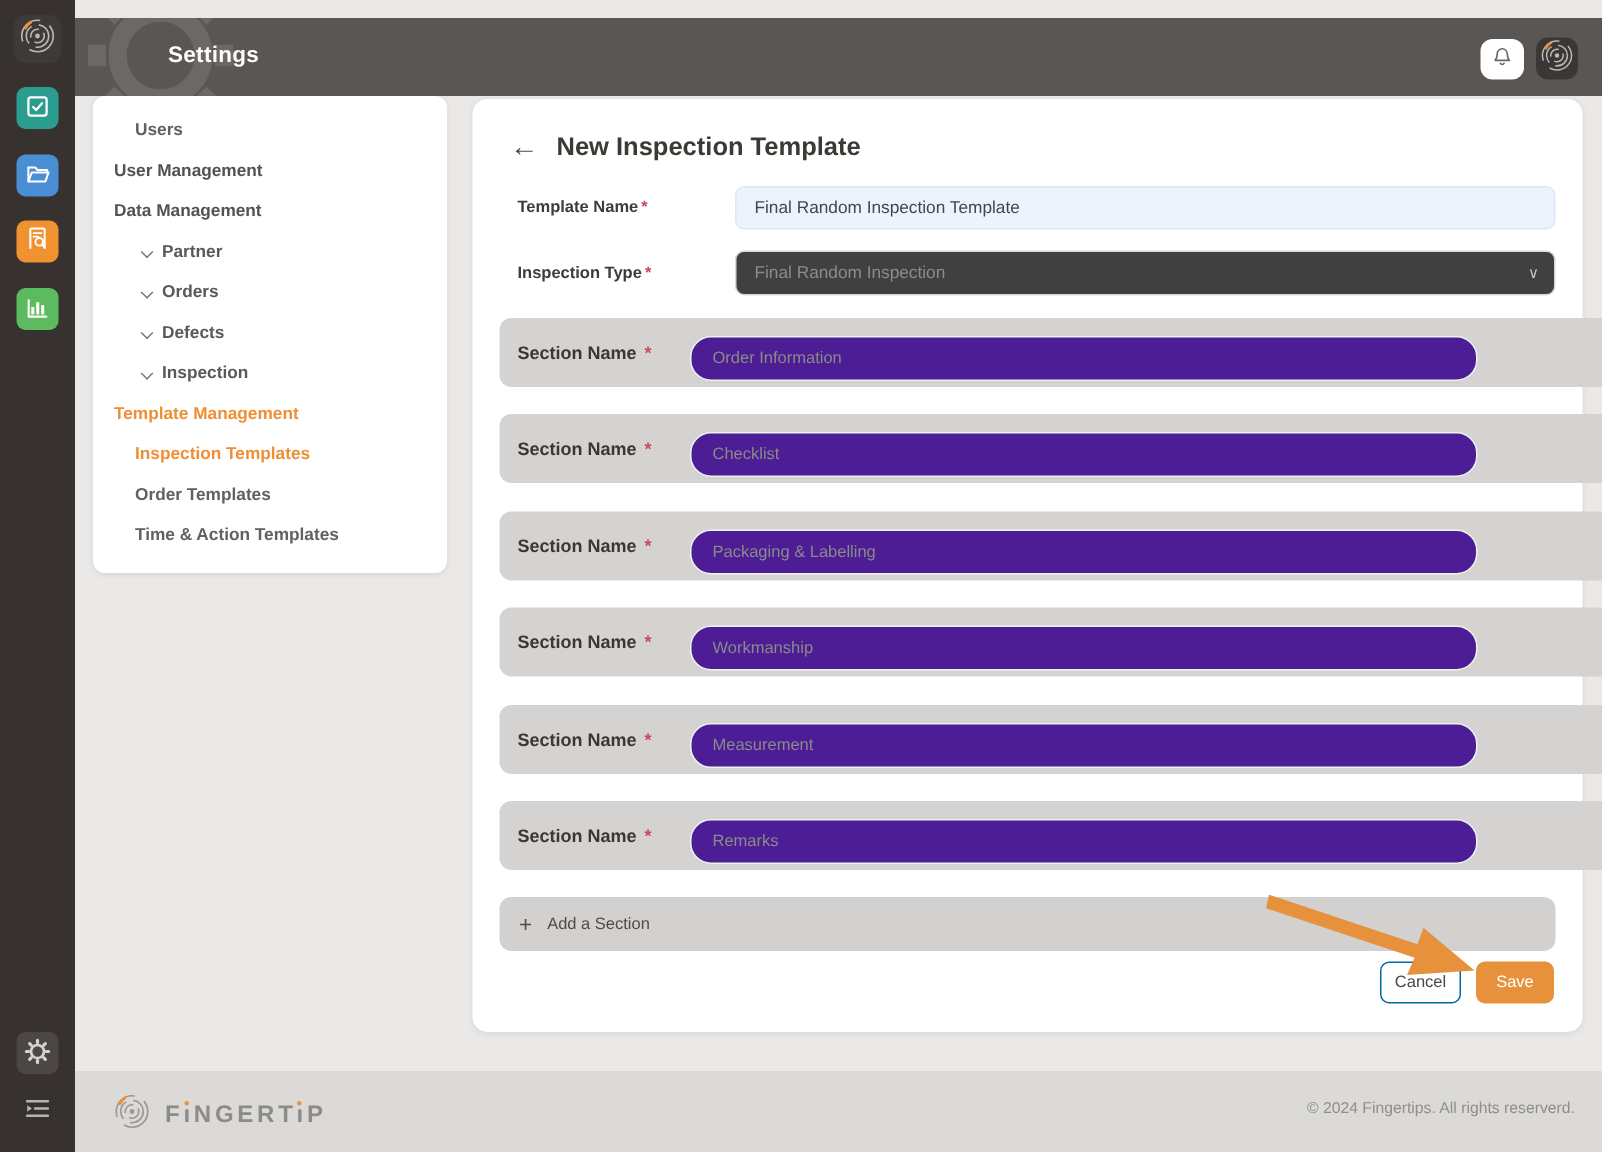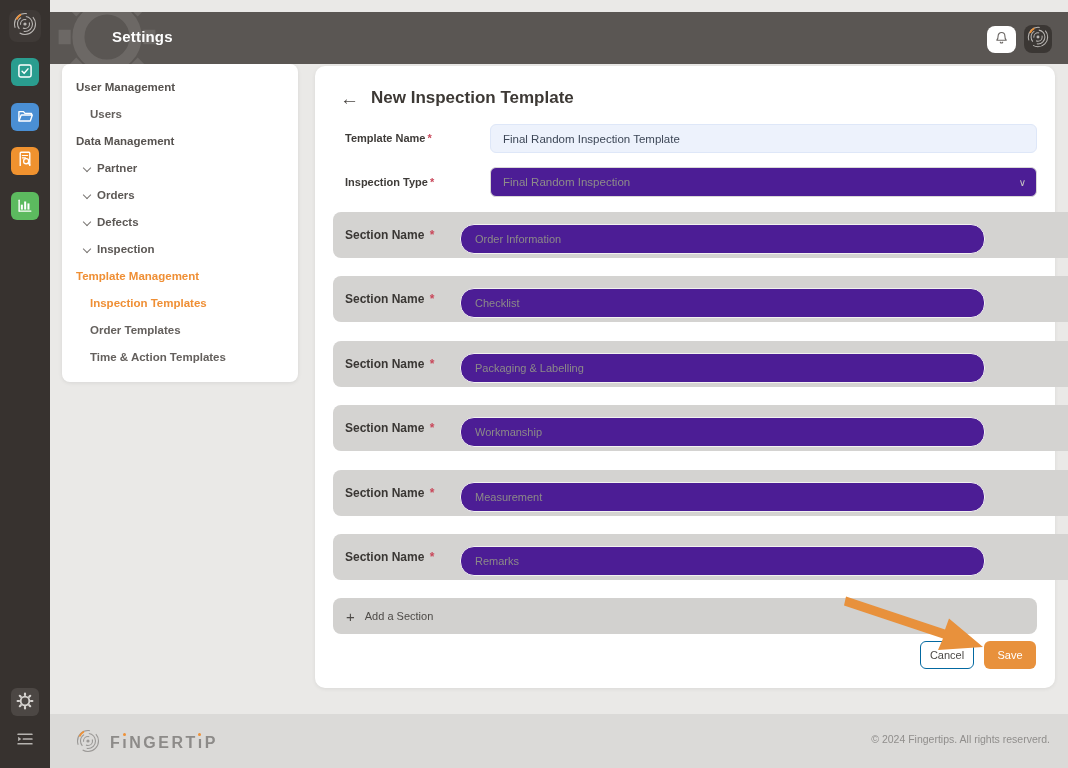--- a/index.html
+++ b/index.html
@@ -22,35 +22,35 @@
   .topbar-title { position:absolute; left:62px; top:16px; color:#fdfdfd; font-size:15px; font-weight:700; letter-spacing:.2px; }
   .gear-watermark { position:absolute; left:2px; top:-30px; pointer-events:none; }
   .bell-btn { position:absolute; right:52px; top:14px; width:29px; height:27px; background:#fff; border:none; border-radius:8px; display:flex; align-items:center; justify-content:center; cursor:pointer; }
   .avatar { position:absolute; right:16px; top:13px; width:28px; height:28px; border-radius:8px; background:#3b3734; display:flex; align-items:center; justify-content:center; cursor:pointer; }
 
   
   .sidebar { position:absolute; left:62px; top:64px; width:236px; background:#fff; border-radius:8px; box-shadow:0 1px 4px rgba(0,0,0,.08); padding:9px 0 12px 0; z-index:10; }
   .side-item { height:27px; display:flex; align-items:center; font-size:11.5px; font-weight:600; color:#56524f; cursor:pointer; }
   .side-item.group { padding-left:14px; }
   .side-item.sub { padding-left:28px; color:#64605d; }
-  .side-item.chev { padding-left:21px; color:#5c5855;text-align:right; }
+  .side-item.chev { padding-left:32px; color:#5c5855;text-align:right; }
   .side-item.orange { color:#ef8f35; }
   .chevron { width:8px; height:8px; margin-right:6px; position:relative; flex:0 0 auto; }
   .chevron::before { content:""; position:absolute; left:1px; top:1px; width:5px; height:5px; border-right:1.6px solid #7a7673; border-bottom:1.6px solid #7a7673; transform:rotate(45deg); }
 
   
   .main-card { position:absolute; left:315px; top:66px; width:740px; height:622px; background:#fff; border-radius:10px; box-shadow:0 1px 4px rgba(0,0,0,.07); z-index:10; }
   .card-header { position:absolute; left:25px; top:22px; display:flex; align-items:center; gap:12px; }
   .back-btn { background:none; border:none; font-size:19px; color:#4a4643; cursor:pointer; line-height:1; padding:0; }
   .page-title { font-size:17px; font-weight:700; color:#3d3935; }
 
   .field-label { position:absolute; left:30px; font-size:11px; font-weight:700; color:#3e3b38; }
   .req { color:#c9485b; margin-left:2px; }
   .tname-input { position:absolute; left:175px; top:58px; width:547px; height:29px; background:#edf2fc; border:1px solid #dee7f8; border-radius:6px; padding:0 12px; font-size:11.5px; color:#3d4757; font-family:inherit; }
-  .type-select { position:absolute; left:175px; top:101px; width:547px; height:30px; background:#4c1d95; border:1px solid #d9d8d6; border-radius:6px; padding:0 12px; font-size:11.5px; color:#8e8c8a; display:flex; align-items:center; cursor:pointer; }
+  .type-select { position:absolute; left:175px; top:101px; width:547px; height:30px; background:#404040; border:1px solid #d9d8d6; border-radius:6px; padding:0 12px; font-size:11.5px; color:#8e8c8a; display:flex; align-items:center; cursor:pointer; }
   .type-chevron { position:absolute; right:10px; color:#c6c4c2; font-size:10px; }
 
   .section-row { position:absolute; left:18px; width:812px; height:46px; background:#d4d3d1; border-radius:8px; }
   .sec-label { position:absolute; left:12px; top:16px; font-size:12px; font-weight:600; color:#3a3734; }
   .sec-input { position:absolute; left:127px; top:12px; width:525px; height:30px; background:#4c1d95; border:1px solid #f2f1f0; border-radius:14px; padding:12px 14px; font-size:11px; color:#8c8a88; font-family:inherit; }
   .trash-btn { position:absolute; right:14px; top:14px; width:18px; height:18px; background:none; border:none; cursor:pointer; padding:0; }
 
   .add-bar { position:absolute; left:18px; top:532px; width:704px; height:36px; background:#d2d1cf; border-radius:8px; border:none; display:flex; align-items:center; gap:10px; padding-left:13px; cursor:pointer; font-family:inherit; }
   .add-plus { font-size:15px; color:#4e4b48; font-weight:400; line-height:1; }
   .add-label { font-size:11px; color:#4e4b48; }
@@ -181,22 +181,22 @@
           <circle cx="13" cy="13" r="4.5" stroke-dasharray="9 4"></circle>
         </g>
         <circle cx="13" cy="13" r="1.6" fill="#b9b6b3"></circle>
         <path d="M4.5 8.5 A10.5 10.5 0 0 1 9 3.5" fill="none" stroke="#ef9136" stroke-width="1.8"></path>
       </svg>
     </span>
   </div>
 </header>
 
 <aside class="sidebar">
+  <div class="side-item sub">Users</div>
   <div class="side-item group">User Management</div>
-  <div class="side-item sub">Users</div>
   <div class="side-item group">Data Management</div>
 
   <div class="side-item chev">
     <span class="chevron"></span>
     <span>Partner</span>
   </div>
   <div class="side-item chev">
     <span class="chevron"></span>
     <span>Orders</span>
   </div>

